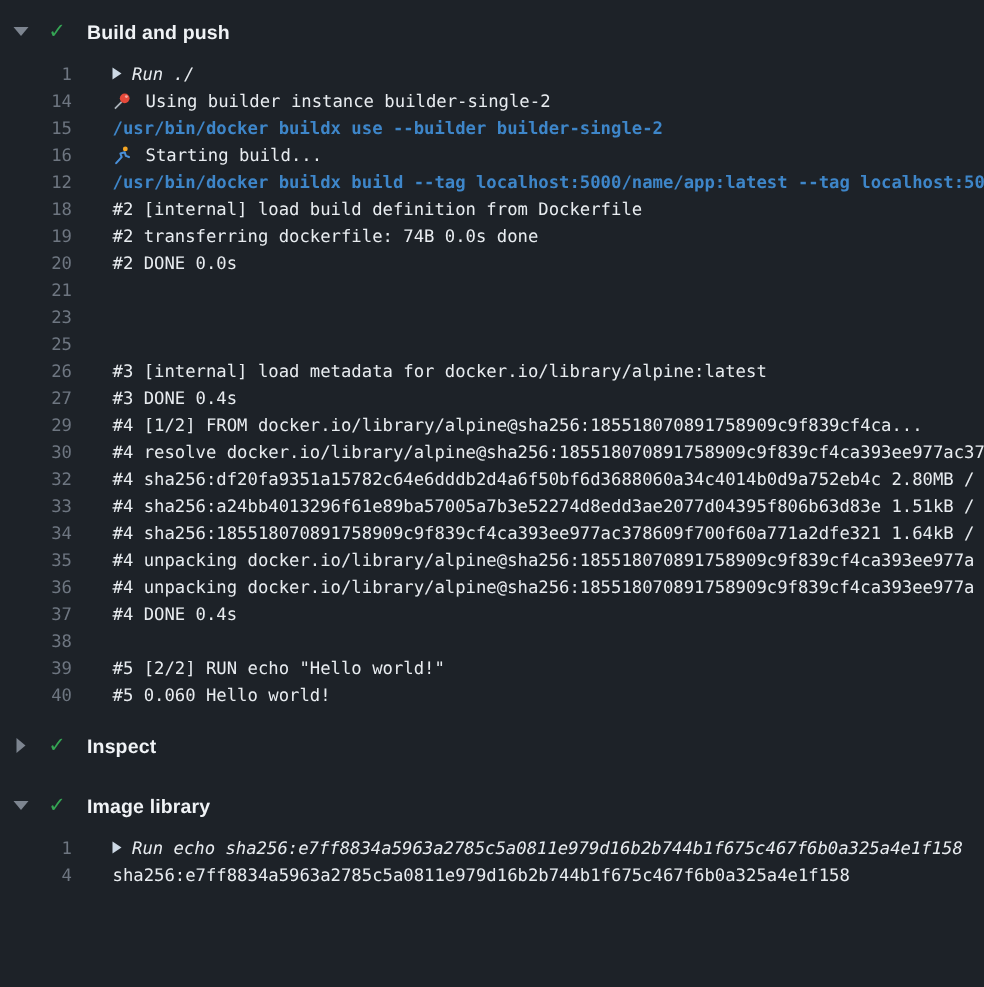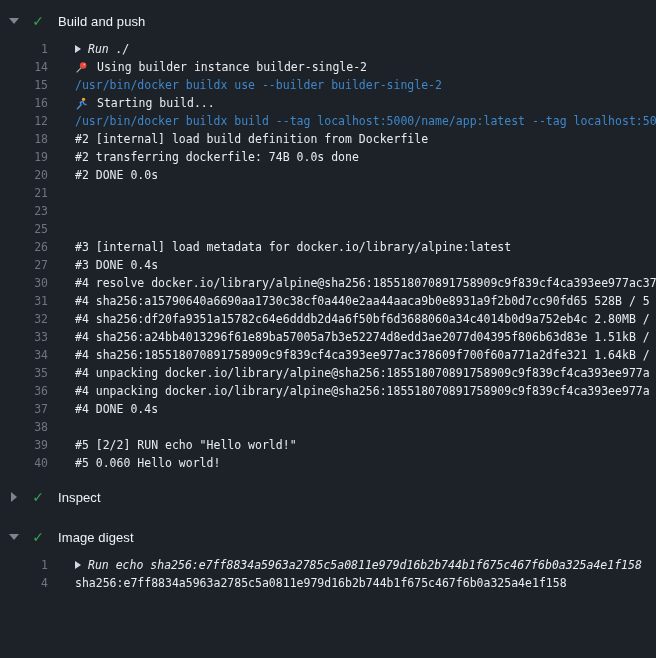--- a/index.html
+++ b/index.html
@@ -30,40 +30,40 @@
     border-bottom: 5px solid transparent;
     border-left: 6px solid #7d8590;
   }
   .check {
     color: #35a554; font-weight: bold;
     font-size: 14px; width: 16px; text-align: center;
     margin-right: 12px;
     font-family: "DejaVu Sans", sans-serif;
   }
   .section-title {
-    color: #f0f3f6; font-size: 13px; font-weight: 400;
+    color: #f0f3f6; font-size: 13px; font-weight: 700;
     font-family: "Liberation Sans", sans-serif;
     letter-spacing: 0.1px;
   }
   .lines { margin-top: 6px; margin-bottom: 12px; }
   .line {
     display: flex; align-items: center;
     height: 18px;
     white-space: pre;
     font-size: 11.5px;
   }
   .num {
     flex: 0 0 48px;
     text-align: right;
     color: #6e7681;
     margin-right: 27px;
     cursor: pointer;
   }
   .ltext { color: #e8ecf0; }
-  .command .ltext { color: #3e86c9; font-weight: 400; }
+  .command .ltext { color: #3e86c9; font-weight: 700; }
   .group-toggle { display: inline-flex; align-items: center; cursor: pointer; font-style: italic; }
   .chev {
     width: 0; height: 0;
     border-top: 4px solid transparent;
     border-bottom: 4px solid transparent;
     border-left: 6px solid #cdd9e5;
     margin-right: 7px;
   }
   .emoji { display: inline-flex; width: 13px; margin-right: 9px; }
   .inspect-gap { margin-bottom: 14px; }
@@ -94,22 +94,22 @@
             </svg></span><span class="ltext">Starting build...</span></div>
         <div class="line command"><span class="num">12</span><span class="ltext">/usr/bin/docker buildx build --tag localhost:5000/name/app:latest --tag localhost:500</span></div>
         <div class="line"><span class="num">18</span><span class="ltext">#2 [internal] load build definition from Dockerfile</span></div>
         <div class="line"><span class="num">19</span><span class="ltext">#2 transferring dockerfile: 74B 0.0s done</span></div>
         <div class="line"><span class="num">20</span><span class="ltext">#2 DONE 0.0s</span></div>
         <div class="line"><span class="num">21</span><span class="ltext"></span></div>
         <div class="line"><span class="num">23</span></div>
         <div class="line"><span class="num">25</span><span class="ltext"></span></div>
         <div class="line"><span class="num">26</span><span class="ltext">#3 [internal] load metadata for docker.io/library/alpine:latest</span></div>
         <div class="line"><span class="num">27</span><span class="ltext">#3 DONE 0.4s</span></div>
+        <div class="line"><span class="num">29</span><span class="ltext">#4 [1/2] FROM docker.io/library/alpine@sha256:185518070891758909c9f839cf4ca...</span></div>
         <div class="line"><span class="num">30</span><span class="ltext">#4 resolve docker.io/library/alpine@sha256:185518070891758909c9f839cf4ca393ee977ac378</span></div>
-        <div class="line"><span class="num">31</span><span class="ltext">#4 sha256:a15790640a6690aa1730c38cf0a440e2aa44aaca9b0e8931a9f2b0d7cc90fd65 528B / 5</span></div>
         <div class="line"><span class="num">32</span><span class="ltext">#4 sha256:df20fa9351a15782c64e6dddb2d4a6f50bf6d3688060a34c4014b0d9a752eb4c 2.80MB /</span></div>
         <div class="line"><span class="num">33</span><span class="ltext">#4 sha256:a24bb4013296f61e89ba57005a7b3e52274d8edd3ae2077d04395f806b63d83e 1.51kB /</span></div>
         <div class="line"><span class="num">34</span><span class="ltext">#4 sha256:185518070891758909c9f839cf4ca393ee977ac378609f700f60a771a2dfe321 1.64kB /</span></div>
         <div class="line"><span class="num">35</span><span class="ltext">#4 unpacking docker.io/library/alpine@sha256:185518070891758909c9f839cf4ca393ee977a</span></div>
         <div class="line"><span class="num">36</span><span class="ltext">#4 unpacking docker.io/library/alpine@sha256:185518070891758909c9f839cf4ca393ee977a</span></div>
         <div class="line"><span class="num">37</span><span class="ltext">#4 DONE 0.4s</span></div>
         <div class="line"><span class="num">38</span><span class="ltext"></span></div>
         <div class="line"><span class="num">39</span><span class="ltext">#5 [2/2] RUN echo "Hello world!"</span></div>
         <div class="line"><span class="num">40</span><span class="ltext">#5 0.060 Hello world!</span></div>
       </div>
@@ -122,20 +122,20 @@
         <span class="check">✓</span>
         <span class="section-title">Inspect</span>
       </div>
     </section>
     <section class="section">
       <div class="section-header">
         <span class="twisty">
           <span class="tri-down"></span>
         </span>
         <span class="check">✓</span>
-        <span class="section-title">Image digest</span>
+        <span class="section-title">Image library</span>
       </div>
       <div class="lines">
         <div class="line"><span class="num">1</span><span class="group-toggle"><span class="chev"></span><span class="ltext">Run echo sha256:e7ff8834a5963a2785c5a0811e979d16b2b744b1f675c467f6b0a325a4e1f158</span></span></div>
         <div class="line"><span class="num">4</span><span class="ltext">sha256:e7ff8834a5963a2785c5a0811e979d16b2b744b1f675c467f6b0a325a4e1f158</span></div>
       </div>
     </section>
   </main>
 
 </body></html>

